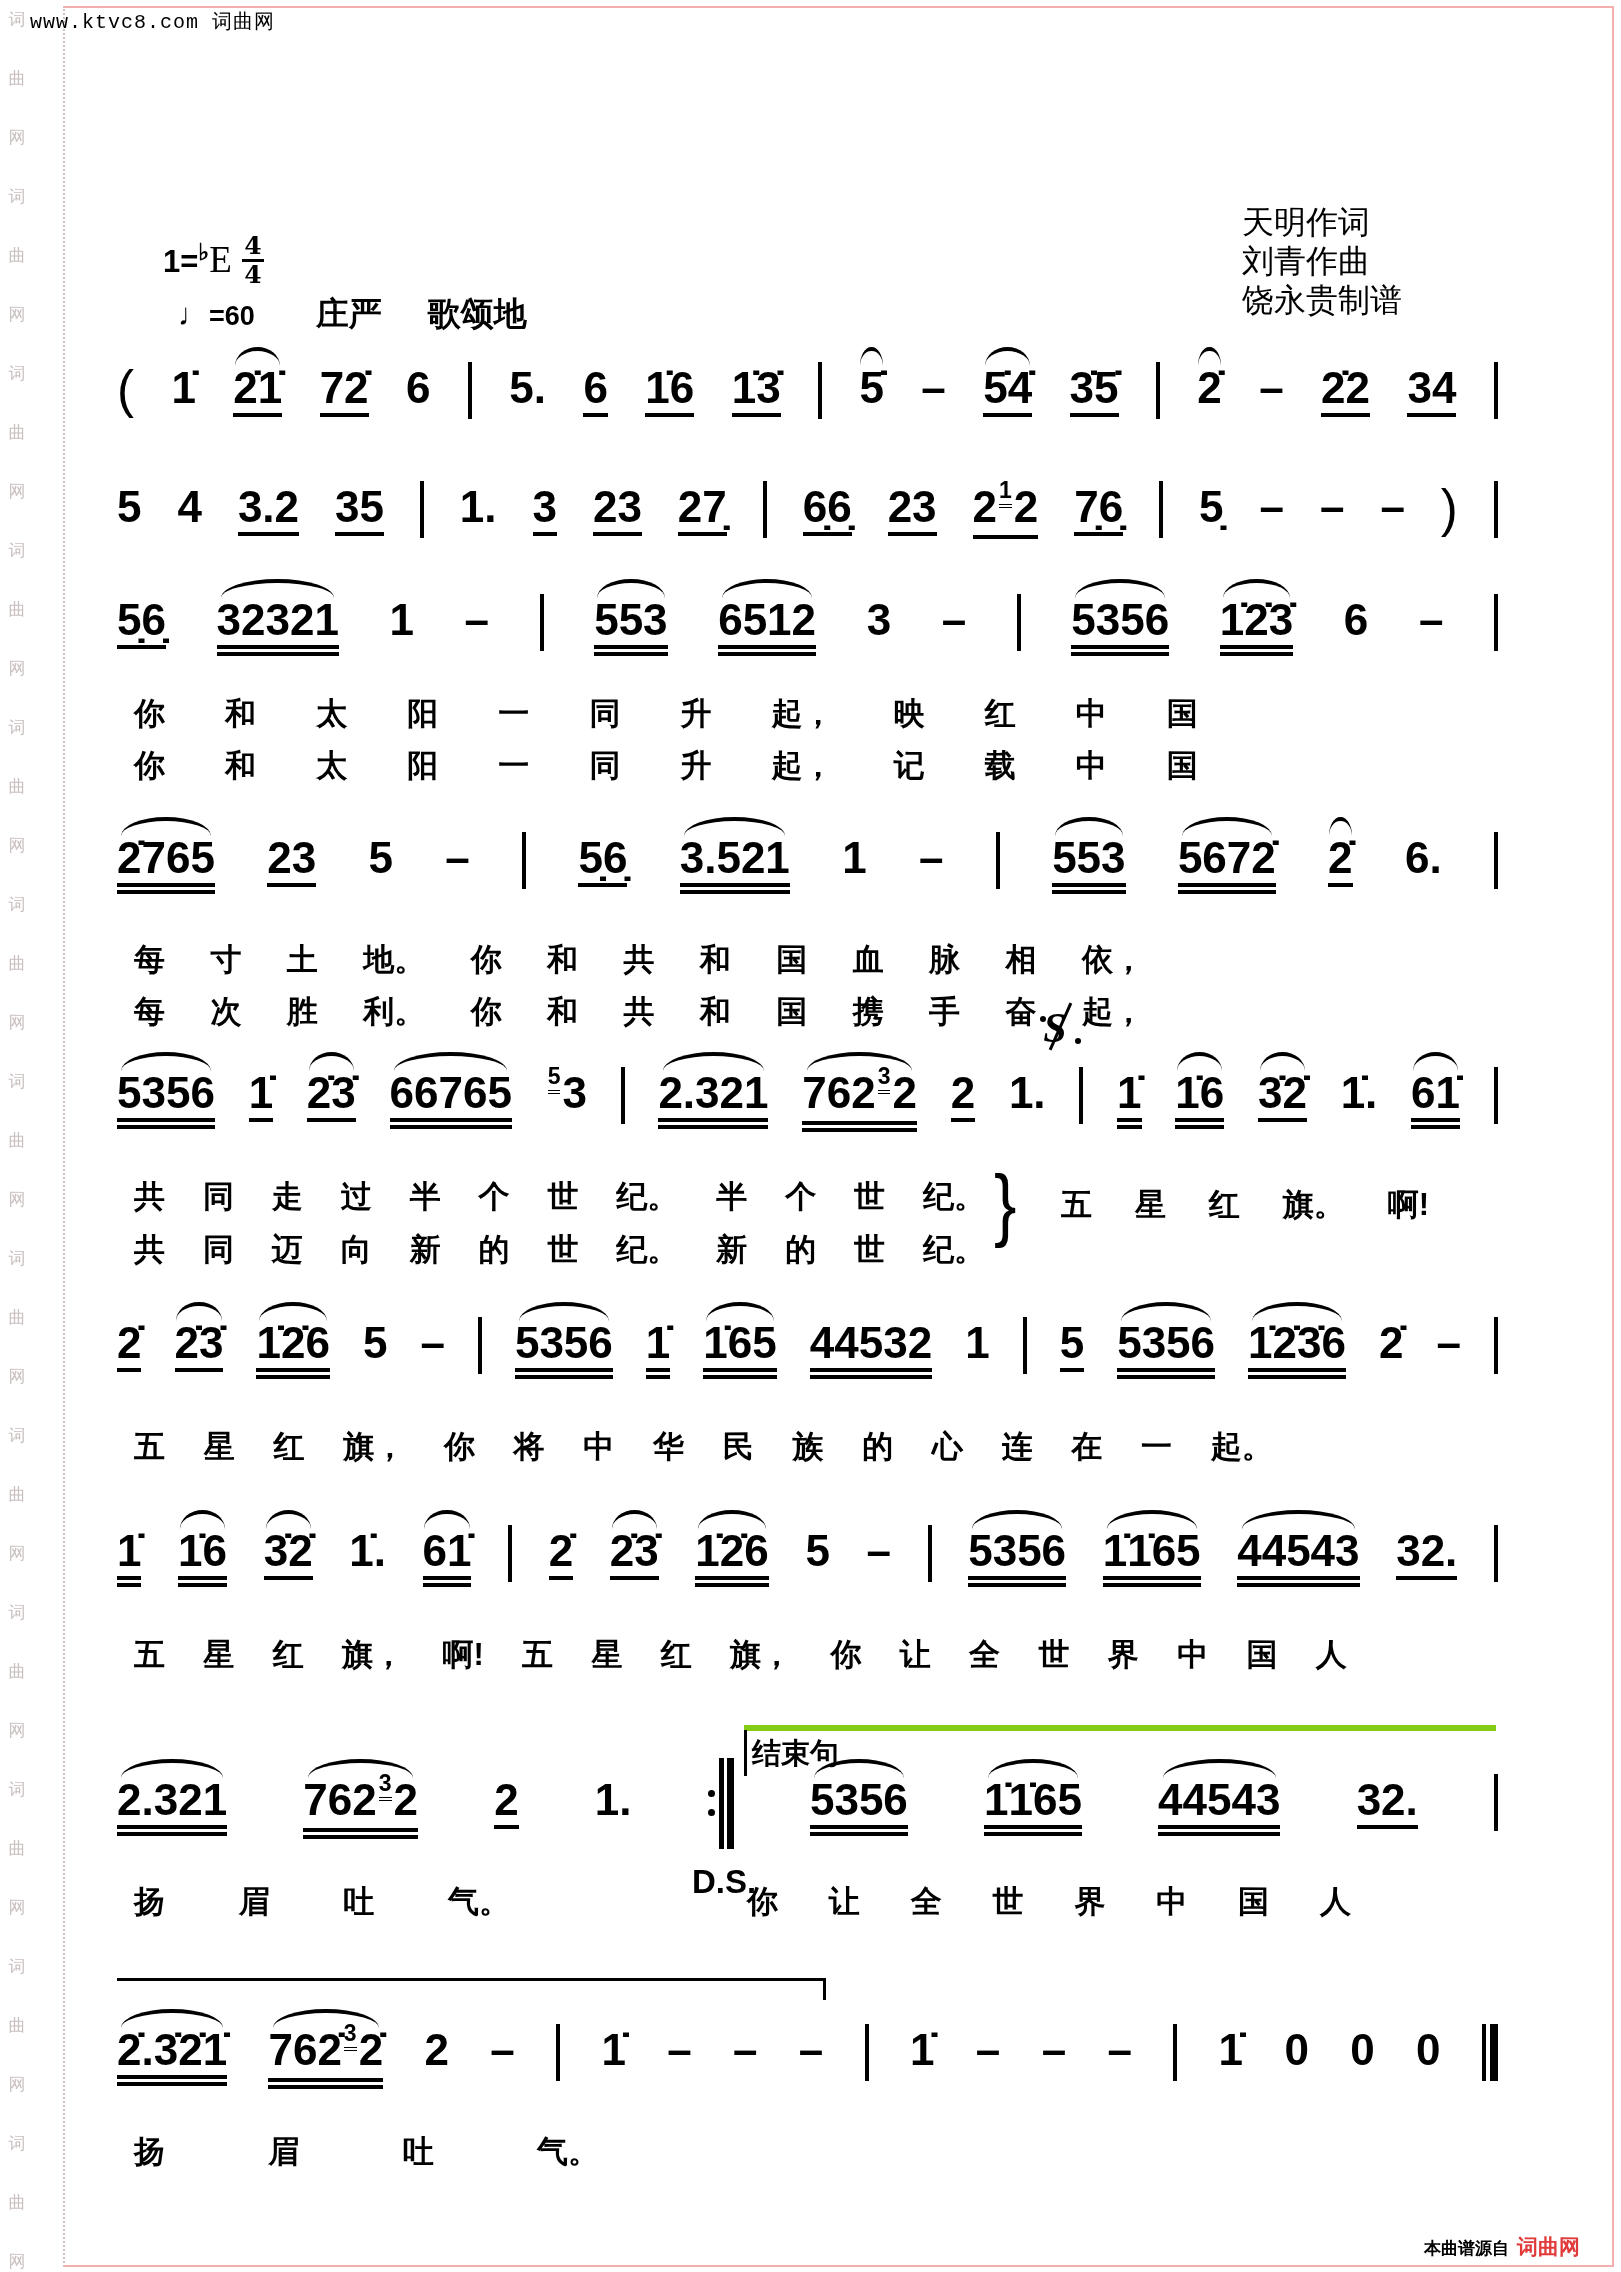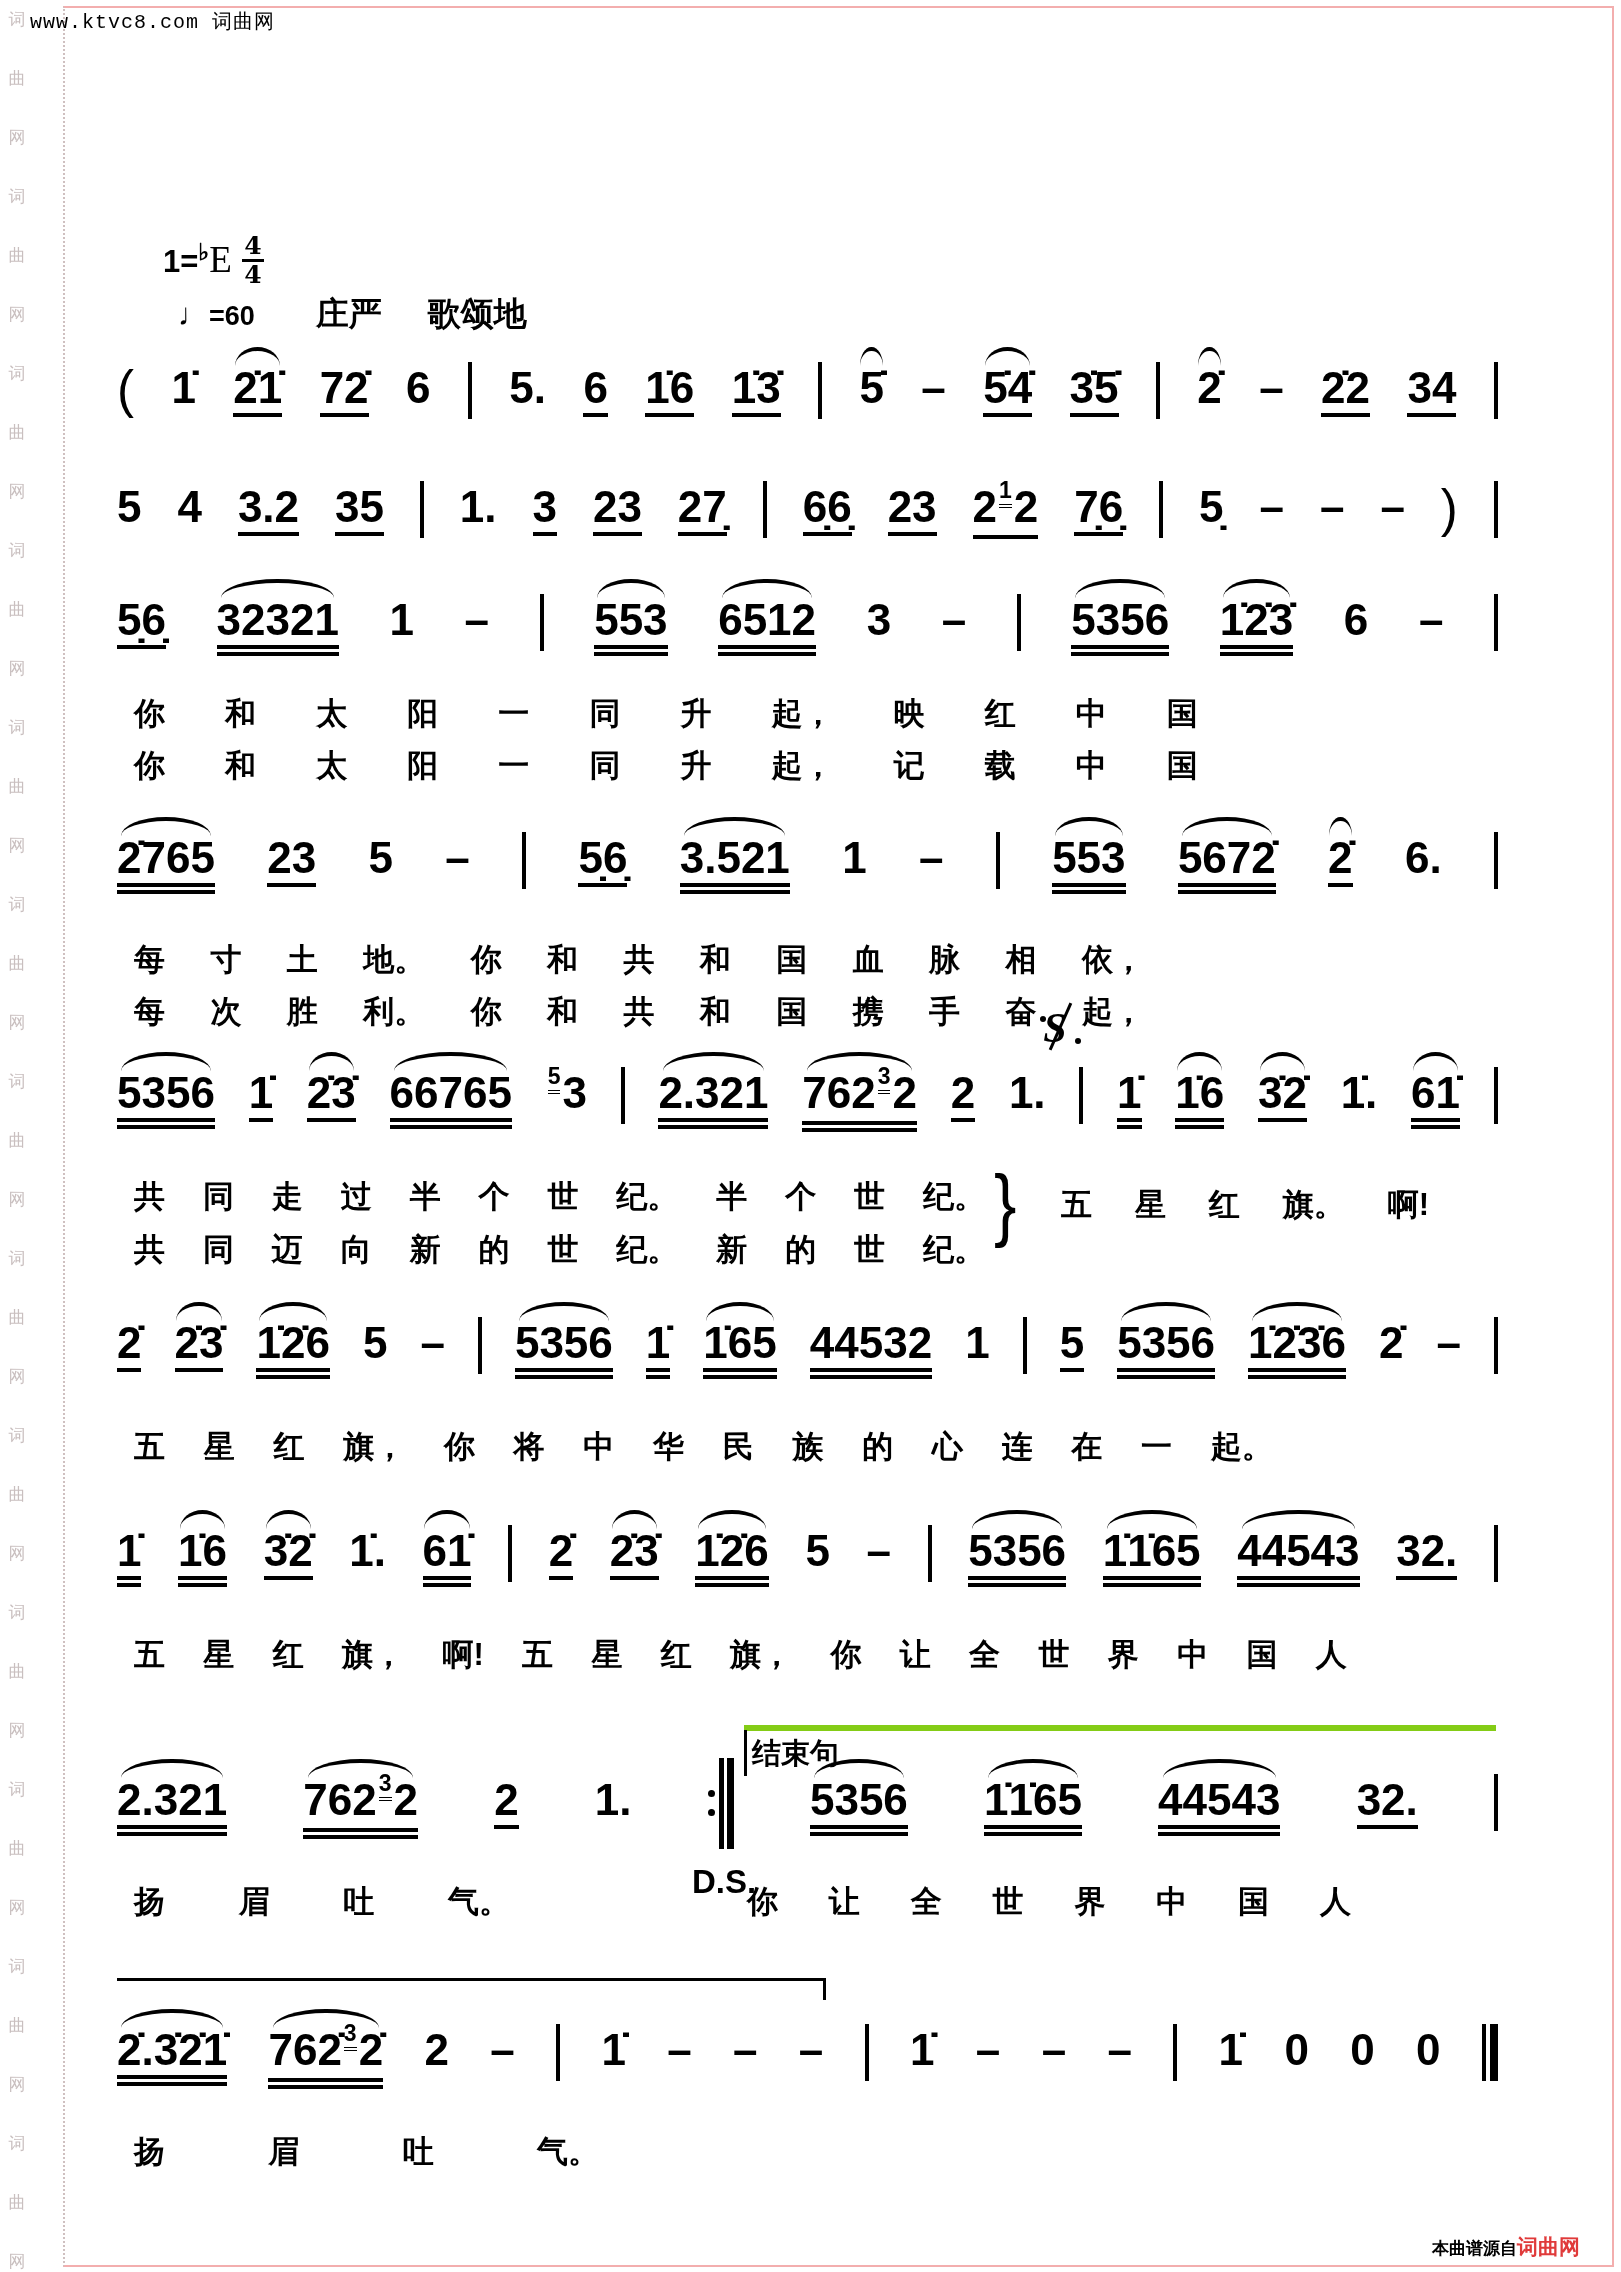--- a/index.html
+++ b/index.html
@@ -69,21 +69,21 @@
   .l9r{top:2131px;width:465px}
   .brace5{position:absolute;left:992px;top:1164px;font-size:79px;font-weight:400;
           transform:scaleX(.85);line-height:1;}
   .tail5{top:1184px;left:1061px;width:368px;}
   .endb{position:absolute;left:744px;top:1725px;width:752px;border-top:6px solid #84cc16;}
   .endb::before{content:"";position:absolute;left:0;top:-1px;width:3px;height:46px;background:#000;}
   .endlabel{position:absolute;left:8px;top:3px;font-size:29px;font-weight:600;}
   .l9line{position:absolute;left:117px;top:1978px;width:709px;border-top:3px solid #000;}
   .l9line::after{content:"";position:absolute;right:0;top:-1px;width:3px;height:20px;background:#000;}
   .ds{position:absolute;left:692px;top:1863px;font-size:33px;font-weight:600;}
-  .wm-bottom{position:absolute;right:42px;top:2233px;display:flex;align-items:baseline;}
+  .wm-bottom{position:absolute;right:42px;top:2233px;display:flex;align-items:baseline;gap:8px;}
   .wm-bottom .lbl{font-size:17px;font-weight:700;}
   .wm-bottom .site{font-size:21px;font-weight:700;color:#e03a3a;}
 </style>
 </head>
 <body>
 
 <div class="sheet">
   <div class="frame"></div>
   <div class="side-col">
       <span>词</span>
@@ -122,20 +122,25 @@
       <span>词</span>
       <span>曲</span>
       <span>网</span>
       <span>词</span>
       <span>曲</span>
       <span>网</span>
     </div>
   <div class="wm-top">www.ktvc8.com 词曲网</div>
 
 
+  <div class="credits">
+    <div>天明作词</div>
+    <div>刘青作曲</div>
+    <div>饶永贵制谱</div>
+  </div>
 
   <div class="keyrow">
     <span>
       <span class="kp">1=</span><sup class="flat">♭</sup><span class="knote">E</span>
     </span>
     <span class="frac">
       <span>4</span>
       <span class="fl"></span>
       <span>4</span>
     </span>

